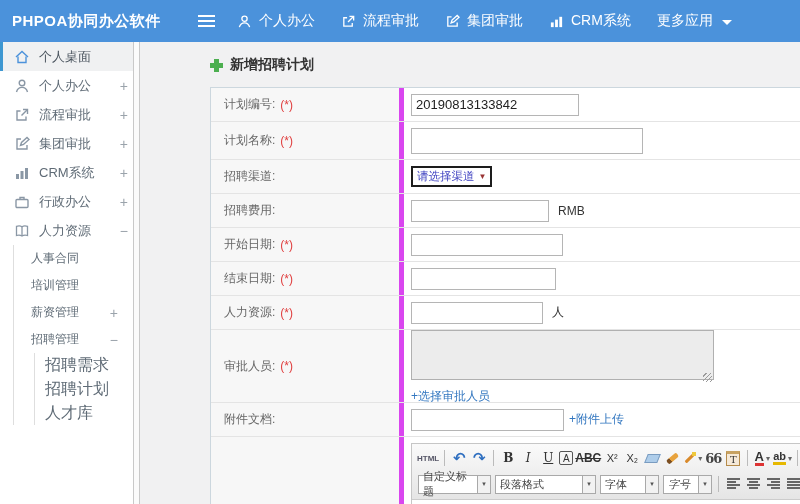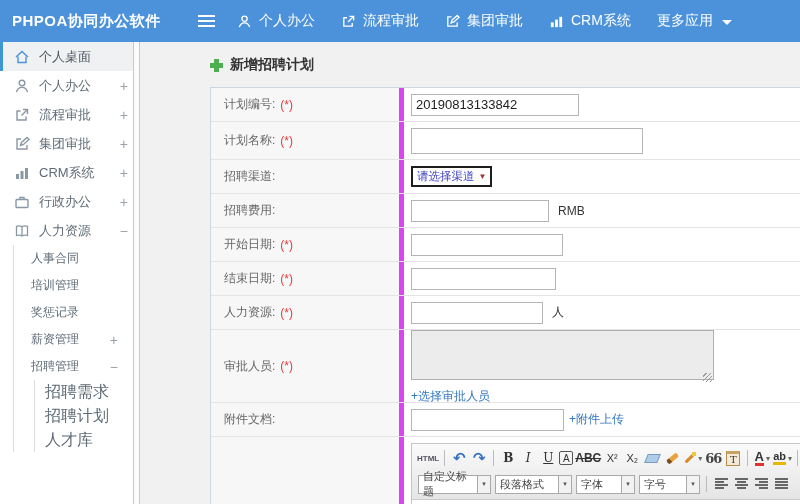--- a/index.html
+++ b/index.html
@@ -77,21 +77,21 @@
   .ic-wand::before { content:""; position:absolute; left:1px; top:5px; width:11px; height:3px; transform:rotate(-45deg); background:#d98a2b; border-radius:1px; }
   .ic-wand::after { content:""; position:absolute; right:0; top:0; width:4px; height:4px; background:#efc93c; }
   .t-quote { font-family:"DejaVu Serif",serif; font-weight:bold; font-size:13px; letter-spacing:-1px; color:#444; }
   .ic-pastet { width:14px; height:15px; border:1px solid #b58b4a; background:#f5e9d8; display:flex; align-items:center; justify-content:center; font-family:"DejaVu Serif",serif; font-size:10px; color:#333; border-top:3px solid #c7a262; }
   .t-fontcolor { font-weight:bold; font-size:13px; border-bottom:3px solid #d33; line-height:12px; }
   .t-bgcolor { font-weight:bold; font-size:11px; border-bottom:3px solid #e6b800; line-height:11px; }
   .mini-caret { font-size:8px; color:#666; margin-left:2px; }
   .ic-image-cut { width:15px; height:14px; background:#5b9bd5; border:1px solid #3a7ab5; border-radius:2px; }
   .ed-dd { display:inline-flex; align-items:center; margin:0 2px; cursor:pointer; }
   .ed-dd .dd-box { border:1px solid #a9a9a9; background:#fff; font-size:11px; color:#444; height:19px; display:flex; align-items:center; padding:0 4px; }
-  .dd-w60 .dd-box{width:60px;} .dd-w64 .dd-box{width:64px;} .dd-w46 .dd-box{width:46px;} .dd-w56 .dd-box{width:48px;}
+  .dd-w60 .dd-box{width:60px;} .dd-w64 .dd-box{width:88px;} .dd-w46 .dd-box{width:46px;} .dd-w56 .dd-box{width:36px;font-style:italic;}
   .ed-dd .dd-arr { border:1px solid #a9a9a9; border-left:none; background:#f2f2f2; width:13px; height:19px; display:flex; align-items:center; justify-content:center; font-size:7px; color:#555; }
   .ic-al { width:13px; height:12px; display:inline-block; background-repeat:no-repeat;
     background-image:linear-gradient(#666,#666),linear-gradient(#666,#666),linear-gradient(#666,#666),linear-gradient(#666,#666);
     background-size:13px 2px,9px 2px,13px 2px,9px 2px; background-position:0 0,0 3px,0 6px,0 9px; }
   .ic-al.c { background-position:0 0,2px 3px,0 6px,2px 9px; }
   .ic-al.r { background-position:0 0,4px 3px,0 6px,4px 9px; }
   .ic-al.j { background-size:13px 2px,13px 2px,13px 2px,13px 2px; }
   .ed-content { height:46px; background:#fff; }
 </style>
 </head>
@@ -196,23 +196,20 @@
     <span>人力资源</span>
     <span class="sb-expand">−</span>
   </div>
 
   <div class="sb-group">
     <div class="sb-item lvl2">
         <span>人事合同</span>
       </div>
     <div class="sb-item lvl2">
         <span>培训管理</span>
-      </div>
-    <div class="sb-item lvl2">
-        <span>奖惩记录</span>
       </div>
     <div class="sb-item lvl2">
       <span>薪资管理</span>
       <span class="sb-expand">+</span>
     </div>
     <div class="sb-item lvl2">
       <span>招聘管理</span>
       <span class="sb-expand">−</span>
     </div>
     <div class="sb-group2">

